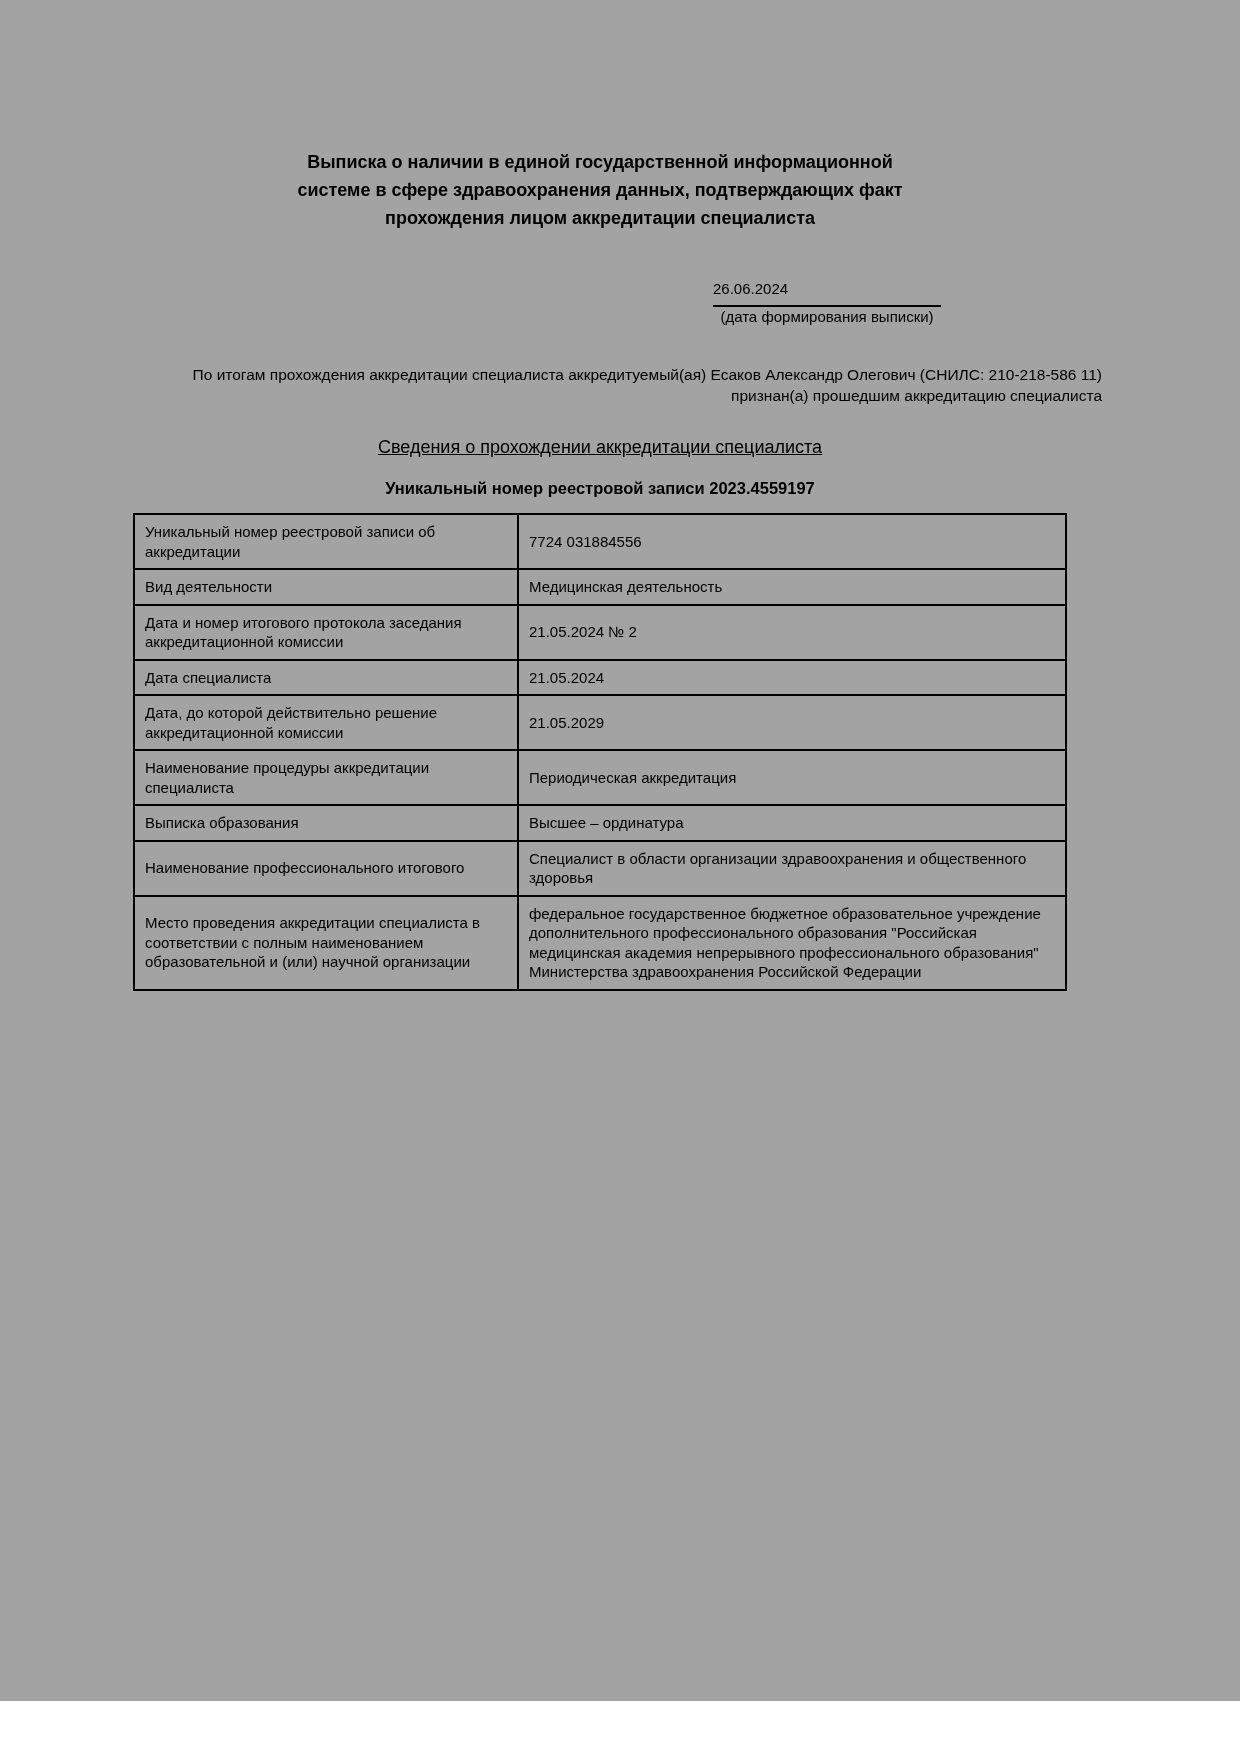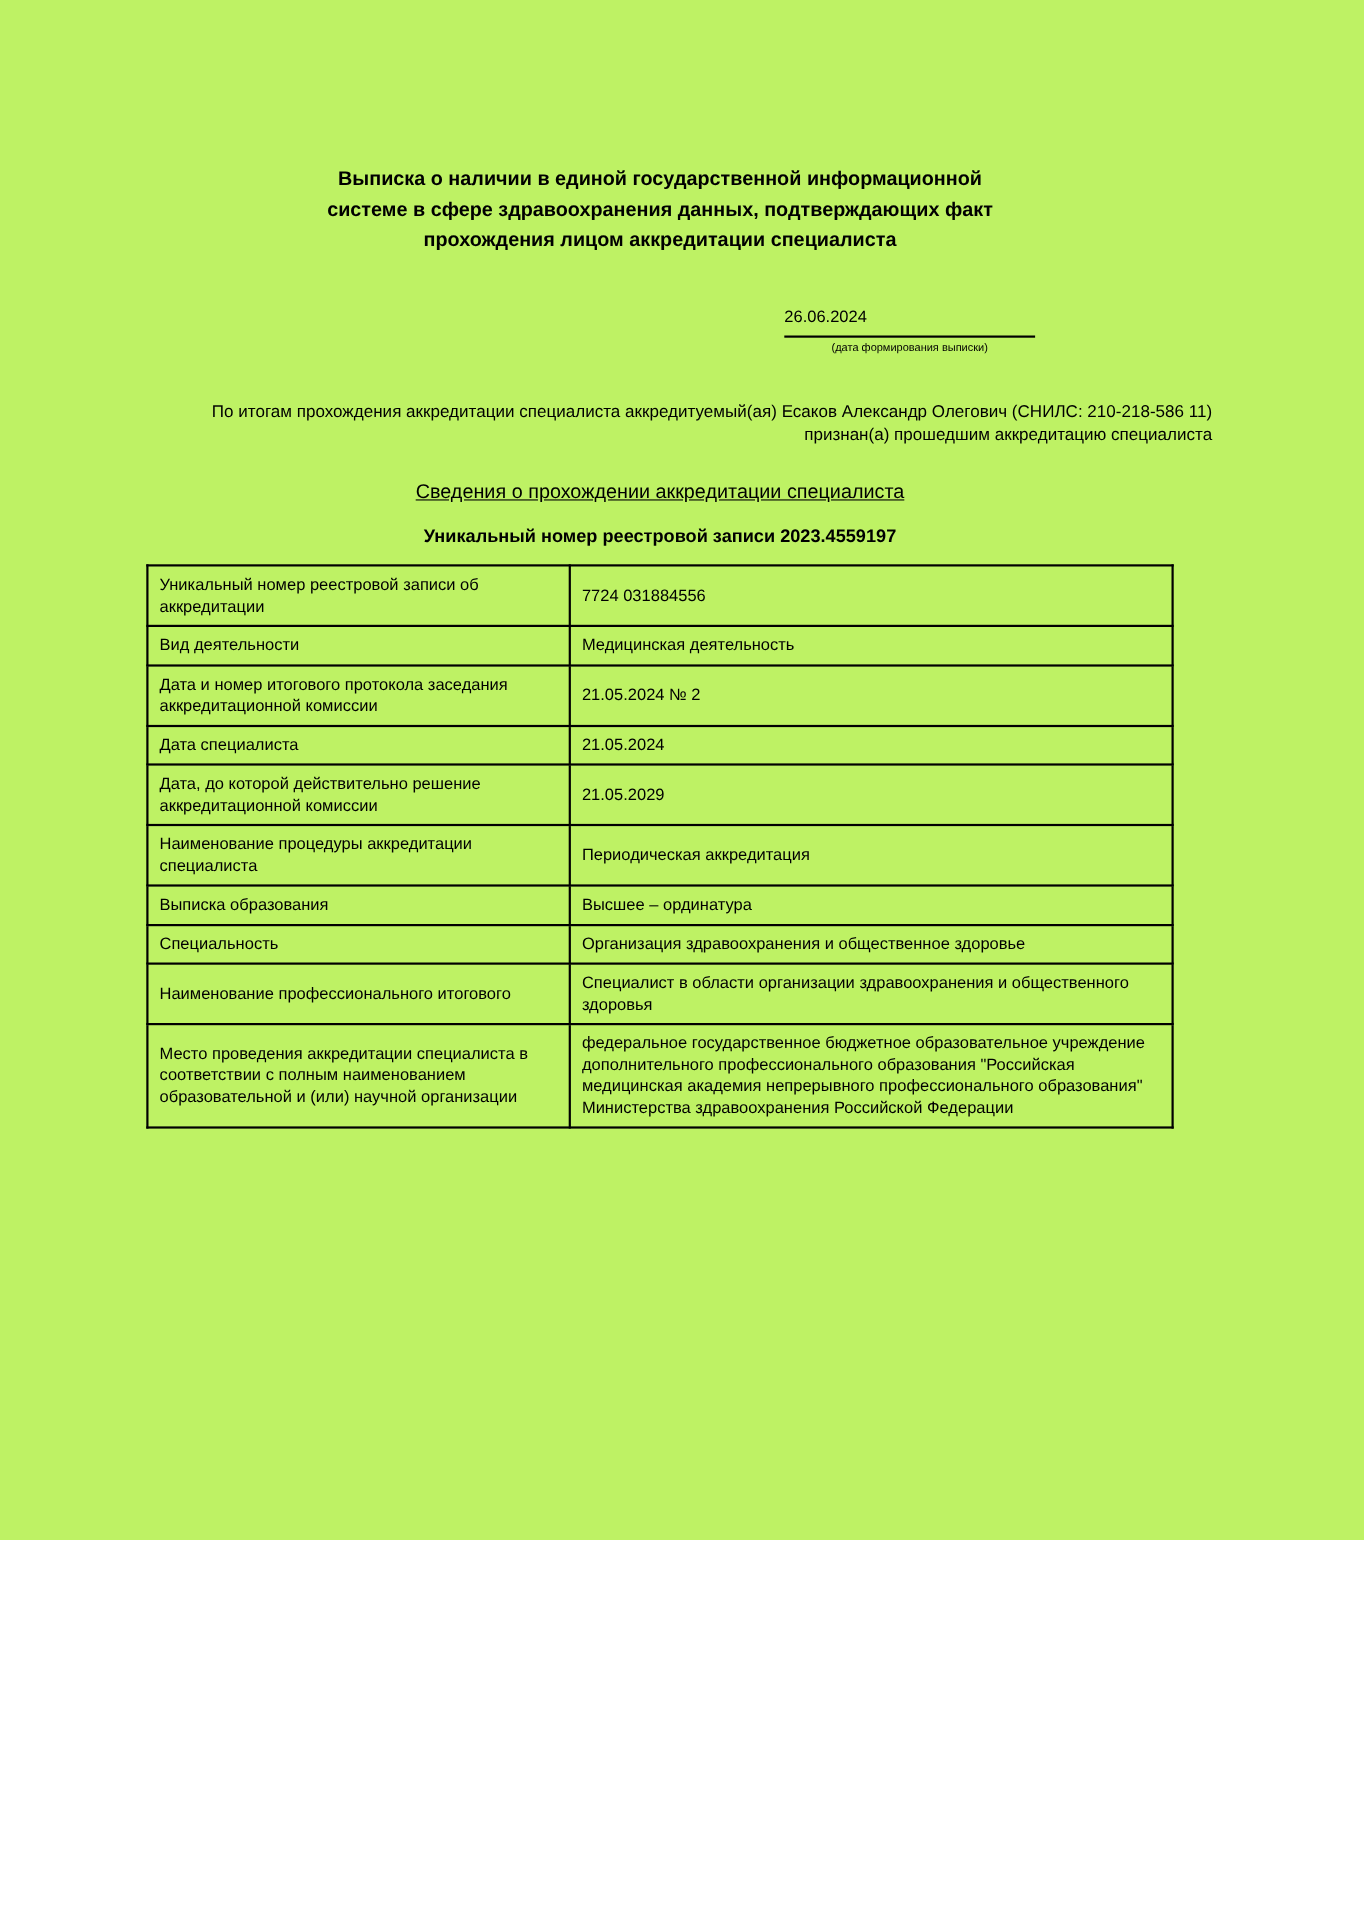--- a/index.html
+++ b/index.html
@@ -1,20 +1,20 @@
 <!DOCTYPE html>
 <html lang="ru"><head>
 <meta charset="utf-8">
 <style>
   html, body { margin: 0; padding: 0; background: #ffffff; }
   .page {
     position: relative;
     width: 1240px;
-    height: 1400px;
-    background: #bef264;
+    height: 1701px;
+    background: #a3a3a3;
     font-family: "Liberation Sans", sans-serif;
     color: #000000;
     overflow: hidden;
   }
   .content {
     width: 934px;
     margin-left: 133px;
   }
   .doc-title {
     padding-top: 148px;
@@ -30,21 +30,21 @@
   }
   .date-value {
     text-align: left;
     font-size: 15px;
     line-height: 21px;
     padding-bottom: 6px;
     border-bottom: 2px solid #000000;
   }
   .date-caption {
     text-align: center;
-    font-size: 10px;
+    font-size: 15px;
     line-height: 18px;
     padding-top: 1px;
   }
   .intro {
     margin-top: 38px;
     margin-left: -35px;   
     width: 1004px;
     text-align: right;
     font-size: 15.5px;
     line-height: 21px;
@@ -130,24 +130,20 @@
         </tr>
         <tr>
           <td class="cell-label">Наименование процедуры аккредитации специалиста</td>
           <td class="cell-value">Периодическая аккредитация</td>
         </tr>
         <tr>
           <td class="cell-label">Выписка образования</td>
           <td class="cell-value">Высшее – ординатура</td>
         </tr>
         <tr>
-          <td class="cell-label">Специальность</td>
-          <td class="cell-value">Организация здравоохранения и общественное здоровье</td>
-        </tr>
-        <tr>
           <td class="cell-label">Наименование профессионального итогового</td>
           <td class="cell-value">Специалист в области организации здравоохранения и общественного здоровья</td>
         </tr>
         <tr>
           <td class="cell-label">Место проведения аккредитации специалиста в соответствии с полным наименованием образовательной и (или) научной организации</td>
           <td class="cell-value">федеральное государственное бюджетное образовательное учреждение дополнительного профессионального образования "Российская медицинская академия непрерывного профессионального образования" Министерства здравоохранения Российской Федерации</td>
         </tr>
       </tbody>
     </table>
 

